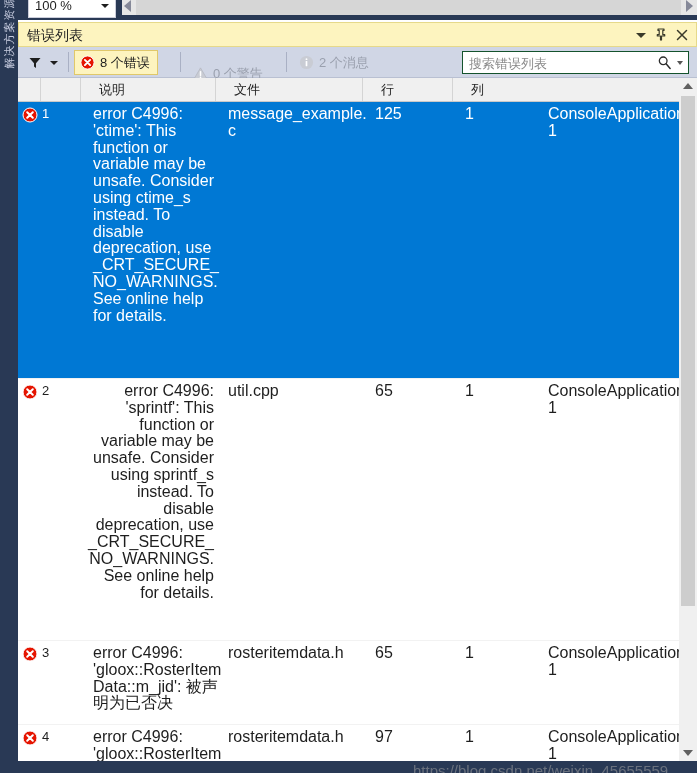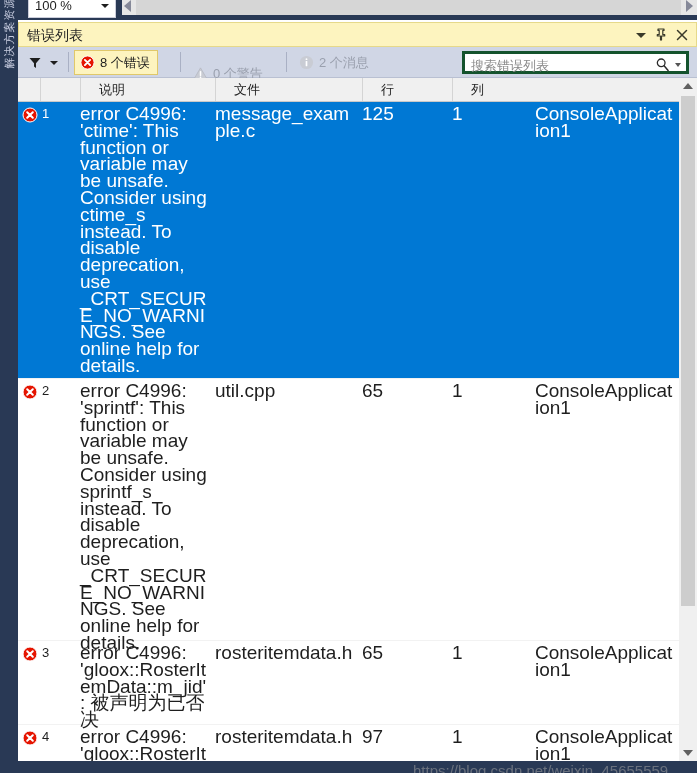--- a/index.html
+++ b/index.html
@@ -200,21 +200,21 @@
   .icon-info {
     width: 15px; height: 15px;
     flex: 0 0 15px;
   }
 
   .tb-search {
     position: absolute;
     right: 8px; top: 4px;
     width: 227px; height: 23px;
     background: #ffffff;
-    border: 3px solid #14532d;
+    border: 1px solid #14532d;
     box-sizing: border-box;
   }
   .tb-search .search-text {
     position: absolute;
     left: 6px; top: 3px;
     font-size: 13px;
     color: #8a8a8a;
     white-space: nowrap;
   }
   .tb-search .search-glass {
@@ -270,27 +270,28 @@
   .row {
     position: relative;
     width: 661px;
     box-sizing: border-box;
     border-bottom: 1px solid #f2f2f2;
   }
   .row.selected { background: #0078d4; color: #ffffff; }
   .cell {
     position: absolute;
     top: 4px;
-    font-size: 19px;
+    font-size: 16px;
     line-height: 16.8px;
     box-sizing: border-box;
     padding-right: 4px;
     word-wrap: break-word;
     overflow-wrap: break-word;
     white-space: normal;
+    margin-left: 13px;
   }
   .cell-icon {
     position: absolute;
     left: 4px; top: 5px;
     width: 16px; height: 16px;
   }
   .cell-num {
     position: absolute;
     left: 24px; top: 4px;
     width: 18px;
@@ -471,21 +472,21 @@
             <div class="cell" style="left: 344px; width: 90px;">125</div>
             <div class="cell" style="left: 434px; width: 83px;">1</div>
             <div class="cell" style="left: 517px; width: 144px;">ConsoleApplication1</div>
           </div>
           <div class="row" style="height: 262px;">
             <span class="cell-icon"><svg width="16" height="16" viewBox="0 0 16 16">
                 <circle cx="8" cy="8" r="7" fill="#e51400" stroke="#ffffff" stroke-width="1"></circle>
                 <path d="M5.2 5.2 L10.8 10.8 M10.8 5.2 L5.2 10.8" stroke="#ffffff" stroke-width="2" stroke-linecap="round"></path>
               </svg></span>
             <span class="cell-num">2</span>
-            <div class="cell" style="left: 62px; width: 135px;">error C4996: 'sprintf': This function or variable may be unsafe. Consider using sprintf_s instead. To disable deprecation, use _CRT_SECURE_NO_WARNINGS. See online help for details.</div>
+            <div class="cell" style="left: 52px; width: 135px; text-align: right;">error C4996: 'sprintf': This function or variable may be unsafe. Consider using sprintf_s instead. To disable deprecation, use _CRT_SECURE_NO_WARNINGS. See online help for details.</div>
             <div class="cell" style="left: 197px; width: 147px;">util.cpp</div>
             <div class="cell" style="left: 344px; width: 90px;">65</div>
             <div class="cell" style="left: 434px; width: 83px;">1</div>
             <div class="cell" style="left: 517px; width: 144px;">ConsoleApplication1</div>
           </div>
           <div class="row" style="height: 84px;">
             <span class="cell-icon"><svg width="16" height="16" viewBox="0 0 16 16">
                 <circle cx="8" cy="8" r="7" fill="#e51400" stroke="#ffffff" stroke-width="1"></circle>
                 <path d="M5.2 5.2 L10.8 10.8 M10.8 5.2 L5.2 10.8" stroke="#ffffff" stroke-width="2" stroke-linecap="round"></path>
               </svg></span>

